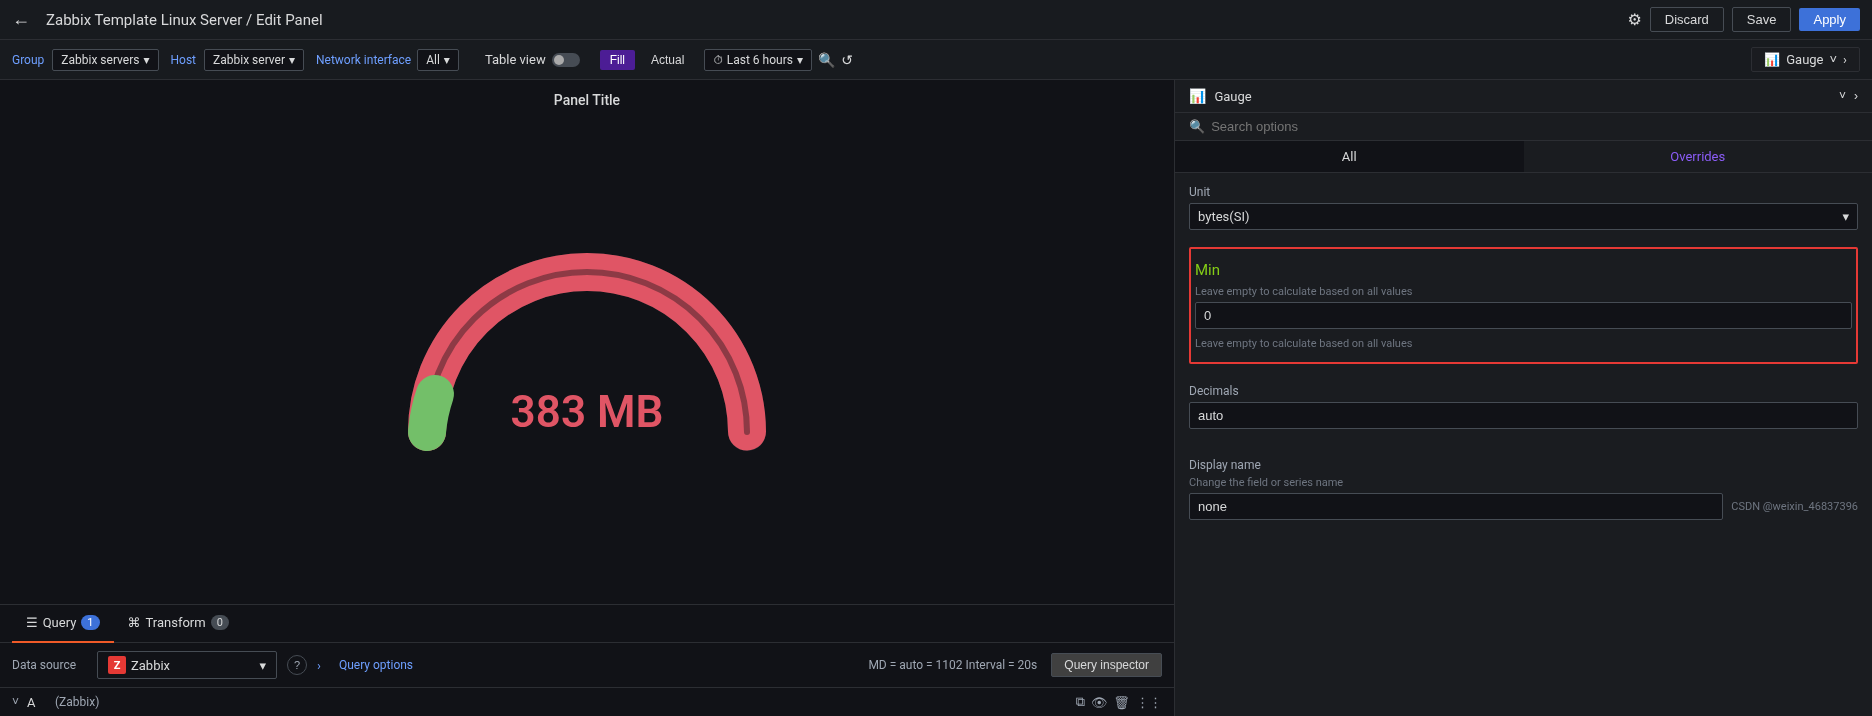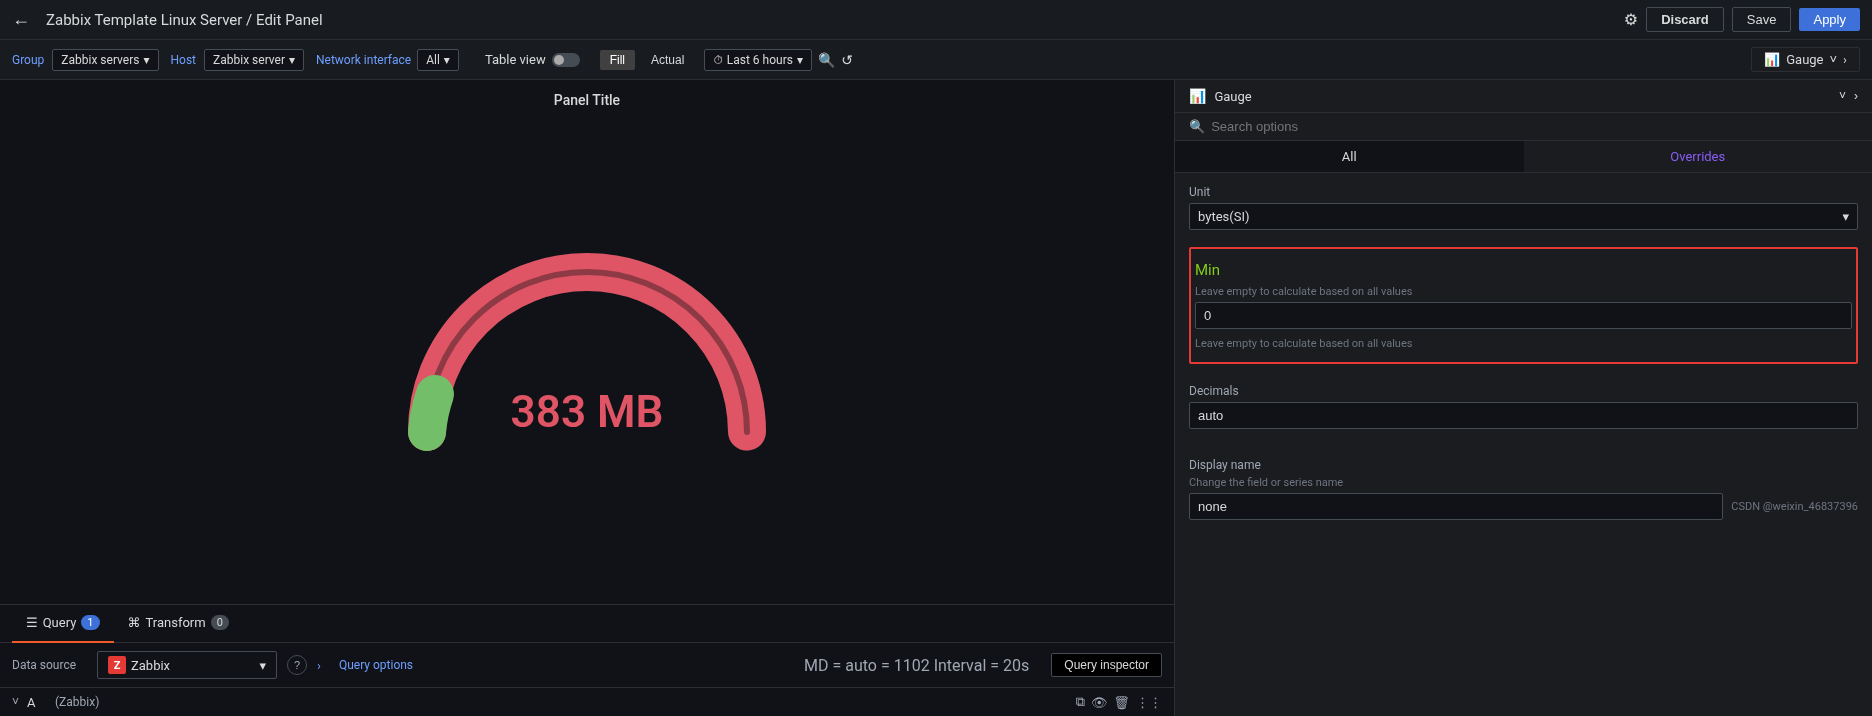--- a/index.html
+++ b/index.html
@@ -43,21 +43,20 @@
       gap: 8px;
     }
     .btn-discard {
       background: none;
       border: 1px solid #464c54;
       color: #d8d9da;
       padding: 4px 14px;
       border-radius: 2px;
       cursor: pointer;
       font-size: 13px;
-      font-weight: bold;
     }
     .btn-save {
       background: none;
       border: 1px solid #464c54;
       color: #d8d9da;
       padding: 4px 14px;
       border-radius: 2px;
       cursor: pointer;
       font-size: 13px;
     }
@@ -128,21 +127,21 @@
       content: '';
       width: 10px;
       height: 10px;
       background: #aaa;
       border-radius: 50%;
       position: absolute;
       top: 2px;
       left: 2px;
     }
     .fill-btn {
-      background: #404040;
+      background: #4c1d95;
       color: #fff;
       border: none;
       padding: 3px 10px;
       border-radius: 2px;
       font-size: 12px;
       cursor: pointer;
     }
     .actual-btn {
       background: none;
       color: #d8d9da;
@@ -313,31 +312,31 @@
     }
     .query-options-link {
       color: #6e9fff;
       cursor: pointer;
       font-size: 12px;
       margin-left: 8px;
     }
     .query-meta {
       margin-left: auto;
       color: #9fa7b3;
-      font-size: 16px;
+      font-size: 12px;
     }
     .query-inspector-btn {
-      background: #000000;
+      background: #404040;
       border: 1px solid #464c54;
       color: #d8d9da;
       padding: 4px 12px;
       border-radius: 2px;
       cursor: pointer;
       font-size: 12px;
-      margin-left: 12px;
+      margin-left: 4px;
     }
 
     
     .query-row {
       display: flex;
       align-items: center;
       padding: 6px 12px;
       gap: 8px;
     }
     .expand-btn {

